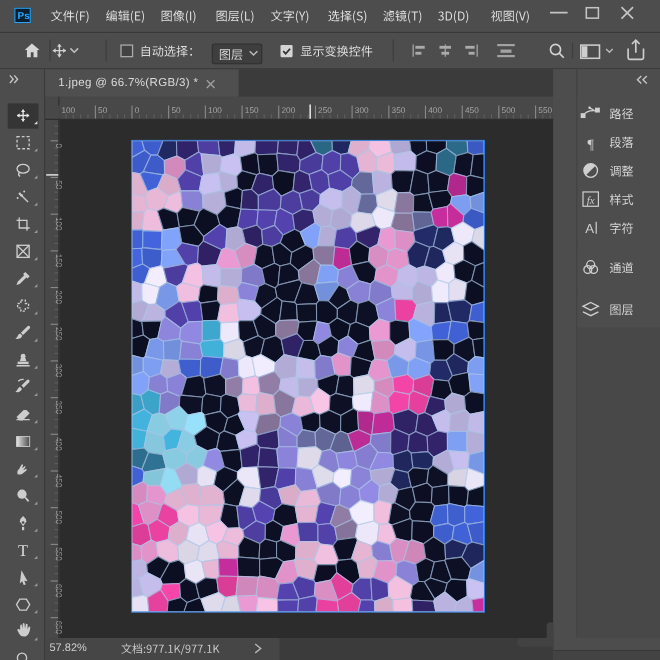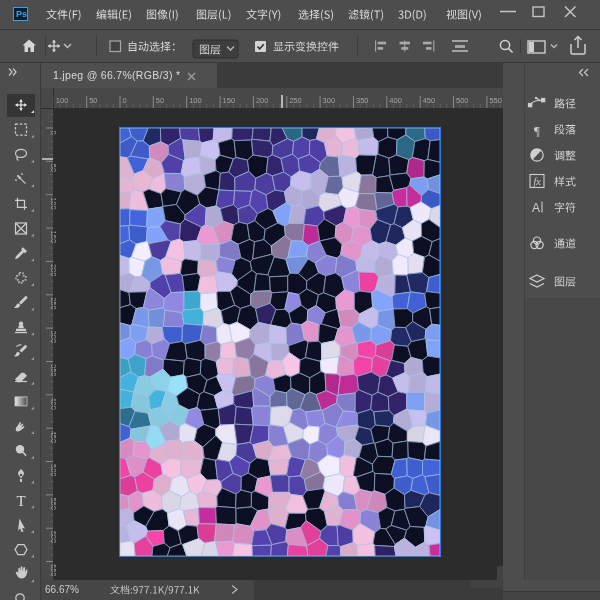--- a/index.html
+++ b/index.html
@@ -987,18 +987,18 @@
     <path transform="translate(0,11.6)" d="M2.6 -6.1H7.8V-5.3H2.6ZM0.8 -3.3H10.2V-2.5H0.8ZM5.1 -4.0H5.9V-0.1Q5.9 0.2 5.8 0.4Q5.7 0.6 5.4 0.7Q5.1 0.8 4.7 0.8Q4.2 0.9 3.5 0.9Q3.5 0.7 3.4 0.6Q3.4 0.5 3.3 0.3Q3.2 0.2 3.2 0.0Q3.5 0.1 3.9 0.1Q4.2 0.1 4.5 0.1Q4.7 0.1 4.8 0.1Q5.0 0.1 5.0 0.0Q5.1 -0.0 5.1 -0.2ZM7.6 -6.1H7.8L8.0 -6.1L8.6 -5.7Q8.2 -5.3 7.7 -4.9Q7.2 -4.5 6.6 -4.1Q6.1 -3.8 5.5 -3.5Q5.4 -3.6 5.3 -3.8Q5.2 -3.9 5.1 -4.0Q5.5 -4.2 6.0 -4.5Q6.5 -4.9 6.9 -5.2Q7.3 -5.6 7.6 -5.9ZM0.9 -8.1H10.1V-5.8H9.3V-7.3H1.7V-5.8H0.9ZM4.7 -9.1 5.5 -9.3Q5.7 -9.0 5.9 -8.6Q6.1 -8.3 6.2 -8.0L5.4 -7.7Q5.3 -8.0 5.1 -8.4Q4.9 -8.7 4.7 -9.1Z M14.7 -4.8H21.4V-4.0H14.7ZM13.9 -6.0 14.6 -5.8Q14.3 -5.1 13.9 -4.5Q13.5 -3.8 13.0 -3.2Q12.5 -2.6 12.0 -2.2Q12.0 -2.3 11.9 -2.4Q11.8 -2.5 11.7 -2.7Q11.5 -2.8 11.5 -2.9Q11.9 -3.3 12.4 -3.8Q12.8 -4.3 13.2 -4.9Q13.6 -5.4 13.9 -6.0ZM19.1 -6.0H19.9V-0.2Q19.9 0.2 19.8 0.4Q19.7 0.6 19.4 0.7Q19.1 0.8 18.6 0.8Q18.1 0.9 17.4 0.9Q17.3 0.7 17.2 0.5Q17.2 0.2 17.1 0.1Q17.5 0.1 17.8 0.1Q18.2 0.1 18.4 0.1Q18.7 0.1 18.8 0.1Q19.0 0.1 19.0 0.0Q19.1 -0.0 19.1 -0.2ZM12.8 -8.2H16.2V-7.5H12.8ZM17.1 -8.2H21.3V-7.5H17.1ZM13.0 -9.3 13.8 -9.1Q13.6 -8.5 13.3 -7.9Q13.1 -7.3 12.7 -6.8Q12.4 -6.3 12.1 -5.9Q12.0 -6.0 11.9 -6.1Q11.8 -6.1 11.6 -6.2Q11.5 -6.3 11.4 -6.4Q11.9 -6.9 12.3 -7.7Q12.8 -8.4 13.0 -9.3ZM17.3 -9.3 18.1 -9.1Q17.8 -8.2 17.4 -7.4Q16.9 -6.5 16.4 -6.0Q16.3 -6.0 16.2 -6.1Q16.0 -6.2 15.9 -6.3Q15.8 -6.4 15.7 -6.4Q16.2 -7.0 16.7 -7.7Q17.1 -8.5 17.3 -9.3ZM13.6 -7.6 14.3 -7.8Q14.5 -7.5 14.7 -7.0Q15.0 -6.5 15.1 -6.3L14.4 -6.0Q14.2 -6.3 14.0 -6.8Q13.8 -7.2 13.6 -7.6ZM18.1 -7.6 18.8 -7.9Q19.0 -7.6 19.3 -7.1Q19.6 -6.7 19.7 -6.4L19.0 -6.1Q18.9 -6.4 18.6 -6.9Q18.3 -7.3 18.1 -7.6ZM15.3 -3.0 16.0 -3.4Q16.3 -3.1 16.5 -2.7Q16.8 -2.3 17.0 -1.9Q17.3 -1.5 17.4 -1.3L16.7 -0.8Q16.6 -1.1 16.4 -1.5Q16.1 -1.9 15.9 -2.3Q15.6 -2.7 15.3 -3.0ZM13.1 -4.2 13.9 -5.0 13.9 -5.0V0.9H13.1Z" fill="#d8d8d8"></path>
   </svg>
 <svg style="position:absolute;left:554px;top:235.9px;overflow:visible" width="24" height="16">
     <path transform="translate(0,11.6)" d="M2.8 -5.1V-1.0H2.0V-4.3H0.5V-5.1ZM0.7 -8.3 1.3 -8.8Q1.6 -8.5 2.0 -8.2Q2.3 -7.9 2.7 -7.6Q3.0 -7.2 3.2 -7.0L2.6 -6.4Q2.4 -6.7 2.1 -7.0Q1.8 -7.4 1.4 -7.7Q1.0 -8.0 0.7 -8.3ZM5.0 -7.4 5.5 -7.9Q6.0 -7.7 6.6 -7.5Q7.2 -7.2 7.7 -7.0Q8.3 -6.7 8.6 -6.5L8.1 -6.0Q7.7 -6.2 7.2 -6.4Q6.7 -6.7 6.1 -7.0Q5.5 -7.2 5.0 -7.4ZM4.0 -6.5H9.7V-5.8H4.8V-0.8H4.0ZM9.3 -6.5H10.1V-1.6Q10.1 -1.3 10.0 -1.1Q9.9 -1.0 9.7 -0.9Q9.5 -0.8 9.1 -0.8Q8.8 -0.8 8.2 -0.8Q8.2 -0.9 8.1 -1.1Q8.1 -1.3 8.0 -1.4Q8.4 -1.4 8.7 -1.4Q9.0 -1.4 9.1 -1.4Q9.2 -1.4 9.3 -1.5Q9.3 -1.5 9.3 -1.6ZM4.0 -8.8H9.5V-8.2H4.0ZM4.4 -4.9H9.6V-4.3H4.4ZM4.4 -3.3H9.6V-2.6H4.4ZM6.6 -6.2H7.4V-0.8H6.6ZM9.2 -8.8H9.4L9.6 -8.9L10.1 -8.5Q9.5 -8.0 8.8 -7.5Q8.0 -7.0 7.3 -6.6Q7.2 -6.7 7.0 -6.9Q6.9 -7.0 6.8 -7.1Q7.3 -7.3 7.7 -7.6Q8.2 -7.8 8.6 -8.1Q9.0 -8.4 9.2 -8.7ZM2.4 -1.3Q2.7 -1.3 3.0 -1.1Q3.2 -0.9 3.7 -0.6Q4.2 -0.3 4.9 -0.2Q5.6 -0.1 6.6 -0.1Q7.1 -0.1 7.6 -0.1Q8.1 -0.1 8.7 -0.1Q9.2 -0.2 9.7 -0.2Q10.2 -0.2 10.7 -0.3Q10.6 -0.2 10.6 -0.0Q10.5 0.1 10.5 0.3Q10.4 0.4 10.4 0.5Q10.1 0.5 9.7 0.6Q9.2 0.6 8.6 0.6Q8.1 0.6 7.5 0.6Q7.0 0.6 6.5 0.6Q5.5 0.6 4.8 0.5Q4.1 0.4 3.5 0.0Q3.2 -0.2 2.9 -0.4Q2.6 -0.6 2.4 -0.6Q2.2 -0.6 2.0 -0.4Q1.8 -0.2 1.5 0.1Q1.2 0.4 0.9 0.8L0.4 0.1Q1.0 -0.5 1.5 -0.9Q2.0 -1.3 2.4 -1.3Z M14.4 -7.8H21.4V-7.1H14.4ZM17.4 -7.5 18.4 -7.4Q18.2 -7.0 18.0 -6.6Q17.9 -6.1 17.7 -5.8L17.0 -6.0Q17.1 -6.3 17.2 -6.7Q17.4 -7.2 17.4 -7.5ZM19.4 -9.2 20.2 -9.0Q19.9 -8.6 19.6 -8.2Q19.3 -7.7 19.1 -7.5L18.4 -7.7Q18.6 -7.9 18.8 -8.2Q18.9 -8.4 19.1 -8.7Q19.3 -9.0 19.4 -9.2ZM15.6 -9.0 16.2 -9.3Q16.5 -9.0 16.7 -8.7Q16.9 -8.3 17.0 -8.0L16.3 -7.7Q16.2 -8.0 16.0 -8.3Q15.8 -8.7 15.6 -9.0ZM13.9 -5.3V-1.0H13.1V-4.5H11.6V-5.3ZM11.7 -8.4 12.3 -8.8Q12.6 -8.6 12.9 -8.2Q13.3 -7.9 13.5 -7.6Q13.8 -7.3 14.0 -7.0L13.3 -6.6Q13.1 -6.8 12.9 -7.1Q12.6 -7.5 12.3 -7.8Q12.0 -8.1 11.7 -8.4ZM13.5 -1.2Q13.8 -1.2 14.0 -1.0Q14.3 -0.8 14.7 -0.6Q15.3 -0.3 16.0 -0.2Q16.7 -0.1 17.6 -0.1Q18.2 -0.1 19.0 -0.1Q19.7 -0.2 20.4 -0.2Q21.1 -0.2 21.6 -0.3Q21.5 -0.2 21.5 -0.1Q21.4 0.1 21.4 0.2Q21.4 0.4 21.4 0.5Q21.1 0.5 20.6 0.5Q20.1 0.6 19.6 0.6Q19.0 0.6 18.5 0.6Q18.0 0.6 17.6 0.6Q16.6 0.6 15.9 0.5Q15.1 0.4 14.6 0.1Q14.2 -0.1 14.0 -0.3Q13.7 -0.5 13.5 -0.5Q13.3 -0.5 13.1 -0.3Q12.8 -0.2 12.5 0.1Q12.3 0.4 12.0 0.7L11.5 0.1Q12.0 -0.5 12.5 -0.8Q13.1 -1.2 13.5 -1.2ZM16.0 -4.0V-3.1H19.7V-4.0ZM16.0 -2.5V-1.6H19.7V-2.5ZM16.0 -5.5V-4.6H19.7V-5.5ZM15.2 -6.2H20.5V-1.0H15.2Z" fill="#d8d8d8"></path>
   </svg>
 <svg style="position:absolute;left:554px;top:273.9px;overflow:visible" width="24" height="16">
     <path transform="translate(0,11.6)" d="M0.9 -8.8H10.1V0.9H9.3V-8.0H1.7V0.9H0.9ZM1.4 -0.3H9.7V0.4H1.4ZM4.1 -3.1 4.5 -3.6Q4.9 -3.5 5.4 -3.3Q5.9 -3.2 6.3 -3.0Q6.8 -2.9 7.1 -2.7L6.7 -2.2Q6.4 -2.3 6.0 -2.5Q5.5 -2.7 5.1 -2.8Q4.6 -3.0 4.1 -3.1ZM4.6 -7.8 5.2 -7.5Q4.9 -7.0 4.5 -6.6Q4.1 -6.1 3.6 -5.7Q3.2 -5.3 2.7 -5.0Q2.6 -5.0 2.5 -5.1Q2.4 -5.2 2.3 -5.3Q2.2 -5.4 2.1 -5.5Q2.8 -5.9 3.5 -6.5Q4.1 -7.1 4.6 -7.8ZM7.5 -6.9H7.6L7.8 -6.9L8.2 -6.7Q7.8 -6.0 7.2 -5.4Q6.5 -4.9 5.7 -4.4Q4.9 -4.0 4.0 -3.7Q3.1 -3.3 2.3 -3.1Q2.3 -3.2 2.2 -3.4Q2.1 -3.5 2.1 -3.6Q2.0 -3.7 1.9 -3.8Q2.7 -4.0 3.6 -4.2Q4.4 -4.5 5.2 -4.9Q5.9 -5.3 6.5 -5.8Q7.1 -6.2 7.5 -6.8ZM4.1 -6.3Q4.6 -5.7 5.3 -5.2Q6.1 -4.8 7.1 -4.4Q8.1 -4.1 9.1 -3.9Q8.9 -3.8 8.8 -3.6Q8.7 -3.4 8.6 -3.3Q7.6 -3.5 6.6 -3.9Q5.6 -4.3 4.8 -4.8Q4.0 -5.4 3.5 -6.0ZM4.3 -6.9H7.7V-6.3H3.9ZM3.0 -1.7 3.4 -2.2Q4.0 -2.2 4.6 -2.1Q5.2 -2.0 5.8 -1.8Q6.4 -1.7 6.9 -1.6Q7.5 -1.4 7.9 -1.3L7.5 -0.7Q7.0 -0.9 6.2 -1.1Q5.5 -1.2 4.6 -1.4Q3.8 -1.6 3.0 -1.7Z M12.5 -8.7H13.3V-5.5Q13.3 -4.8 13.3 -4.0Q13.2 -3.2 13.1 -2.3Q13.0 -1.4 12.7 -0.6Q12.5 0.2 12.1 0.9Q12.0 0.8 11.9 0.7Q11.7 0.6 11.6 0.6Q11.4 0.5 11.3 0.4Q11.7 -0.2 12.0 -1.0Q12.2 -1.7 12.3 -2.5Q12.4 -3.3 12.4 -4.1Q12.5 -4.8 12.5 -5.5ZM13.0 -8.7H20.7V-6.0H13.0V-6.7H19.9V-8.0H13.0ZM14.3 -5.0H20.6V-4.3H14.3ZM13.6 -3.1H21.4V-2.4H13.6ZM18.5 -1.8 19.3 -2.1Q19.6 -1.7 19.9 -1.2Q20.2 -0.7 20.5 -0.2Q20.8 0.3 21.0 0.6L20.3 1.0Q20.1 0.6 19.8 0.2Q19.5 -0.3 19.2 -0.8Q18.9 -1.3 18.5 -1.8ZM14.2 0.7Q14.1 0.6 14.1 0.5Q14.0 0.3 14.0 0.2Q13.9 0.0 13.9 -0.1Q14.0 -0.1 14.2 -0.2Q14.3 -0.4 14.5 -0.6Q14.6 -0.7 14.8 -0.9Q15.0 -1.1 15.2 -1.4Q15.4 -1.8 15.7 -2.1Q15.9 -2.5 16.1 -2.9L17.0 -2.6Q16.7 -2.1 16.3 -1.6Q15.9 -1.0 15.5 -0.6Q15.1 -0.1 14.7 0.3V0.3Q14.7 0.3 14.6 0.3Q14.5 0.4 14.4 0.4Q14.3 0.5 14.3 0.6Q14.2 0.6 14.2 0.7ZM14.2 0.7 14.1 0.1 14.7 -0.2 20.0 -0.5Q20.0 -0.3 20.0 -0.1Q20.1 0.1 20.1 0.2Q18.6 0.3 17.6 0.4Q16.6 0.4 15.9 0.5Q15.3 0.5 15.0 0.6Q14.6 0.6 14.4 0.6Q14.3 0.7 14.2 0.7Z" fill="#d8d8d8"></path>
   </svg>
 <div class="abs" style="left:503px;top:591px;width:97px;height:1px;background:#363636"></div>
 <div class="abs" style="left:503px;top:592px;width:97px;height:8px;background:#434343"></div>
-<div class="abs" style="left:45px;top:584px;font-size:10px;color:#cdcdcd">66.67%</div>
+<div class="abs" style="left:45px;top:584px;font-size:10px;color:#cdcdcd">57.82%</div>
 <svg class="abs" style="left:110px;top:583px;overflow:visible" width="110" height="15">
     <path transform="translate(0,10.5)" d="M7.2 -6.3 8.0 -6.1Q7.4 -4.3 6.4 -2.9Q5.4 -1.6 4.0 -0.7Q2.7 0.2 0.8 0.8Q0.8 0.7 0.7 0.6Q0.6 0.4 0.5 0.3Q0.4 0.2 0.4 0.1Q2.1 -0.4 3.5 -1.3Q4.8 -2.1 5.7 -3.4Q6.7 -4.6 7.2 -6.3ZM2.7 -6.3Q3.3 -4.7 4.2 -3.4Q5.2 -2.2 6.6 -1.3Q7.9 -0.4 9.7 0.0Q9.6 0.1 9.5 0.2Q9.4 0.4 9.3 0.5Q9.2 0.6 9.2 0.7Q7.4 0.2 6.0 -0.7Q4.6 -1.7 3.6 -3.0Q2.6 -4.3 2.0 -6.0ZM0.5 -6.6H9.5V-5.9H0.5ZM4.2 -8.2 5.0 -8.5Q5.2 -8.1 5.5 -7.7Q5.7 -7.2 5.8 -6.9L5.0 -6.7Q4.9 -7.0 4.7 -7.4Q4.5 -7.9 4.2 -8.2Z M10.5 -6.3H13.9V-5.5H10.5ZM11.9 -8.4H12.6V0.8H11.9ZM11.9 -5.8 12.3 -5.7Q12.2 -5.1 12.0 -4.4Q11.9 -3.8 11.6 -3.1Q11.4 -2.5 11.2 -2.0Q10.9 -1.5 10.7 -1.1Q10.6 -1.2 10.5 -1.4Q10.4 -1.6 10.3 -1.7Q10.5 -2.1 10.8 -2.6Q11.0 -3.0 11.2 -3.6Q11.4 -4.1 11.6 -4.7Q11.8 -5.3 11.9 -5.8ZM12.6 -5.2Q12.7 -5.1 12.9 -4.8Q13.1 -4.6 13.3 -4.3Q13.5 -4.0 13.7 -3.7Q13.9 -3.5 13.9 -3.4L13.5 -2.8Q13.4 -3.0 13.2 -3.3Q13.1 -3.6 12.9 -3.9Q12.7 -4.2 12.5 -4.5Q12.3 -4.7 12.2 -4.9ZM16.2 -8.4H16.9V-4.4H16.2ZM18.5 -7.8 19.2 -7.5Q19.1 -7.1 18.9 -6.7Q18.7 -6.3 18.5 -5.9Q18.3 -5.5 18.1 -5.1L17.5 -5.3Q17.7 -5.7 17.9 -6.1Q18.1 -6.5 18.2 -6.9Q18.4 -7.4 18.5 -7.8ZM14.0 -7.5 14.6 -7.7Q14.8 -7.4 14.9 -7.0Q15.1 -6.6 15.3 -6.2Q15.4 -5.8 15.5 -5.5L14.9 -5.2Q14.8 -5.5 14.6 -5.9Q14.5 -6.3 14.3 -6.7Q14.1 -7.2 14.0 -7.5ZM13.9 -4.7H19.2V0.7H18.4V-4.0H13.9ZM14.0 -2.7H18.7V-2.0H14.0ZM13.7 -0.6H18.7V0.1H13.7Z M21.4 -3.9Q21.1 -3.9 20.9 -4.1Q20.7 -4.3 20.7 -4.6Q20.7 -4.9 20.9 -5.1Q21.1 -5.3 21.4 -5.3Q21.7 -5.3 21.9 -5.1Q22.1 -4.9 22.1 -4.6Q22.1 -4.3 21.9 -4.1Q21.7 -3.9 21.4 -3.9ZM21.4 0.1Q21.1 0.1 20.9 -0.1Q20.7 -0.3 20.7 -0.6Q20.7 -0.9 20.9 -1.1Q21.1 -1.3 21.4 -1.3Q21.7 -1.3 21.9 -1.1Q22.1 -0.9 22.1 -0.6Q22.1 -0.3 21.9 -0.1Q21.7 0.1 21.4 0.1Z M25.1 0.1Q24.5 0.1 24.1 -0.1Q23.7 -0.3 23.4 -0.6L23.9 -1.2Q24.1 -0.9 24.4 -0.8Q24.7 -0.6 25.1 -0.6Q25.5 -0.6 25.8 -0.8Q26.1 -1.0 26.4 -1.4Q26.6 -1.8 26.8 -2.4Q26.9 -3.0 26.9 -4.0Q26.9 -4.9 26.7 -5.5Q26.6 -6.1 26.2 -6.4Q25.8 -6.8 25.3 -6.8Q25.0 -6.8 24.7 -6.5Q24.4 -6.3 24.3 -6.0Q24.1 -5.6 24.1 -5.1Q24.1 -4.6 24.2 -4.2Q24.4 -3.9 24.7 -3.7Q25.0 -3.5 25.4 -3.5Q25.8 -3.5 26.2 -3.7Q26.6 -3.9 26.9 -4.5L27.0 -3.7Q26.8 -3.5 26.5 -3.2Q26.2 -3.0 25.9 -2.9Q25.6 -2.8 25.2 -2.8Q24.6 -2.8 24.2 -3.0Q23.7 -3.3 23.5 -3.8Q23.2 -4.3 23.2 -5.1Q23.2 -5.8 23.5 -6.3Q23.8 -6.9 24.3 -7.2Q24.8 -7.5 25.3 -7.5Q25.9 -7.5 26.3 -7.2Q26.8 -7.0 27.1 -6.6Q27.4 -6.2 27.6 -5.5Q27.8 -4.9 27.8 -4.0Q27.8 -2.9 27.6 -2.1Q27.3 -1.3 27.0 -0.8Q26.6 -0.3 26.1 -0.1Q25.6 0.1 25.1 0.1Z M30.3 0.0Q30.4 -1.0 30.5 -1.9Q30.6 -2.8 30.9 -3.6Q31.1 -4.3 31.5 -5.1Q31.8 -5.8 32.4 -6.6H28.8V-7.3H33.4V-6.8Q32.8 -6.0 32.4 -5.2Q32.0 -4.4 31.7 -3.6Q31.5 -2.9 31.4 -2.0Q31.3 -1.1 31.3 0.0Z M35.9 0.0Q35.9 -1.0 36.0 -1.9Q36.2 -2.8 36.4 -3.6Q36.6 -4.3 37.0 -5.1Q37.4 -5.8 37.9 -6.6H34.4V-7.3H39.0V-6.8Q38.3 -6.0 37.9 -5.2Q37.5 -4.4 37.3 -3.6Q37.1 -2.9 37.0 -2.0Q36.9 -1.1 36.8 0.0Z M40.8 0.1Q40.5 0.1 40.4 -0.1Q40.2 -0.3 40.2 -0.6Q40.2 -0.9 40.4 -1.1Q40.5 -1.3 40.8 -1.3Q41.1 -1.3 41.3 -1.1Q41.5 -0.9 41.5 -0.6Q41.5 -0.3 41.3 -0.1Q41.1 0.1 40.8 0.1Z M43.1 0.0V-0.8H44.7V-6.2H43.4V-6.8Q43.9 -6.9 44.3 -7.0Q44.6 -7.2 44.9 -7.3H45.6V-0.8H47.1V0.0Z M48.8 0.0V-7.3H49.7V-3.6H49.7L52.8 -7.3H53.8L51.5 -4.5L54.2 0.0H53.2L51.0 -3.8L49.7 -2.3V0.0Z M54.3 1.8 57.3 -7.9H58.0L55.0 1.8Z M60.5 0.1Q59.9 0.1 59.5 -0.1Q59.0 -0.3 58.7 -0.6L59.2 -1.2Q59.5 -0.9 59.8 -0.8Q60.1 -0.6 60.5 -0.6Q60.8 -0.6 61.2 -0.8Q61.5 -1.0 61.7 -1.4Q62.0 -1.8 62.1 -2.4Q62.3 -3.0 62.3 -4.0Q62.3 -4.9 62.1 -5.5Q61.9 -6.1 61.6 -6.4Q61.2 -6.8 60.7 -6.8Q60.3 -6.8 60.1 -6.5Q59.8 -6.3 59.6 -6.0Q59.4 -5.6 59.4 -5.1Q59.4 -4.6 59.6 -4.2Q59.7 -3.9 60.0 -3.7Q60.3 -3.5 60.8 -3.5Q61.1 -3.5 61.5 -3.7Q61.9 -3.9 62.3 -4.5L62.3 -3.7Q62.1 -3.5 61.8 -3.2Q61.6 -3.0 61.2 -2.9Q60.9 -2.8 60.6 -2.8Q60.0 -2.8 59.5 -3.0Q59.1 -3.3 58.8 -3.8Q58.6 -4.3 58.6 -5.1Q58.6 -5.8 58.9 -6.3Q59.2 -6.9 59.6 -7.2Q60.1 -7.5 60.7 -7.5Q61.2 -7.5 61.7 -7.2Q62.1 -7.0 62.4 -6.6Q62.8 -6.2 63.0 -5.5Q63.1 -4.9 63.1 -4.0Q63.1 -2.9 62.9 -2.1Q62.7 -1.3 62.3 -0.8Q62.0 -0.3 61.5 -0.1Q61.0 0.1 60.5 0.1Z M65.7 0.0Q65.7 -1.0 65.8 -1.9Q66.0 -2.8 66.2 -3.6Q66.4 -4.3 66.8 -5.1Q67.2 -5.8 67.7 -6.6H64.2V-7.3H68.8V-6.8Q68.1 -6.0 67.7 -5.2Q67.3 -4.4 67.1 -3.6Q66.9 -2.9 66.8 -2.0Q66.7 -1.1 66.6 0.0Z M71.2 0.0Q71.3 -1.0 71.4 -1.9Q71.5 -2.8 71.8 -3.6Q72.0 -4.3 72.4 -5.1Q72.7 -5.8 73.3 -6.6H69.7V-7.3H74.3V-6.8Q73.7 -6.0 73.3 -5.2Q72.9 -4.4 72.6 -3.6Q72.4 -2.9 72.3 -2.0Q72.2 -1.1 72.2 0.0Z M76.2 0.1Q75.9 0.1 75.7 -0.1Q75.5 -0.3 75.5 -0.6Q75.5 -0.9 75.7 -1.1Q75.9 -1.3 76.2 -1.3Q76.5 -1.3 76.6 -1.1Q76.8 -0.9 76.8 -0.6Q76.8 -0.3 76.6 -0.1Q76.5 0.1 76.2 0.1Z M78.5 0.0V-0.8H80.1V-6.2H78.8V-6.8Q79.3 -6.9 79.6 -7.0Q80.0 -7.2 80.3 -7.3H81.0V-0.8H82.5V0.0Z M84.1 0.0V-7.3H85.1V-3.6H85.1L88.1 -7.3H89.2L86.9 -4.5L89.5 0.0H88.5L86.3 -3.8L85.1 -2.3V0.0Z" fill="#cdcdcd"></path>
   </svg>
 <svg class="abs" style="left:228px;top:584px" width="14" height="12">
     <path d="M4 1.5 l5 4 -5 4" stroke="#b5b5b5" stroke-width="1.3" fill="none"></path>
   </svg>
 </body></html>

